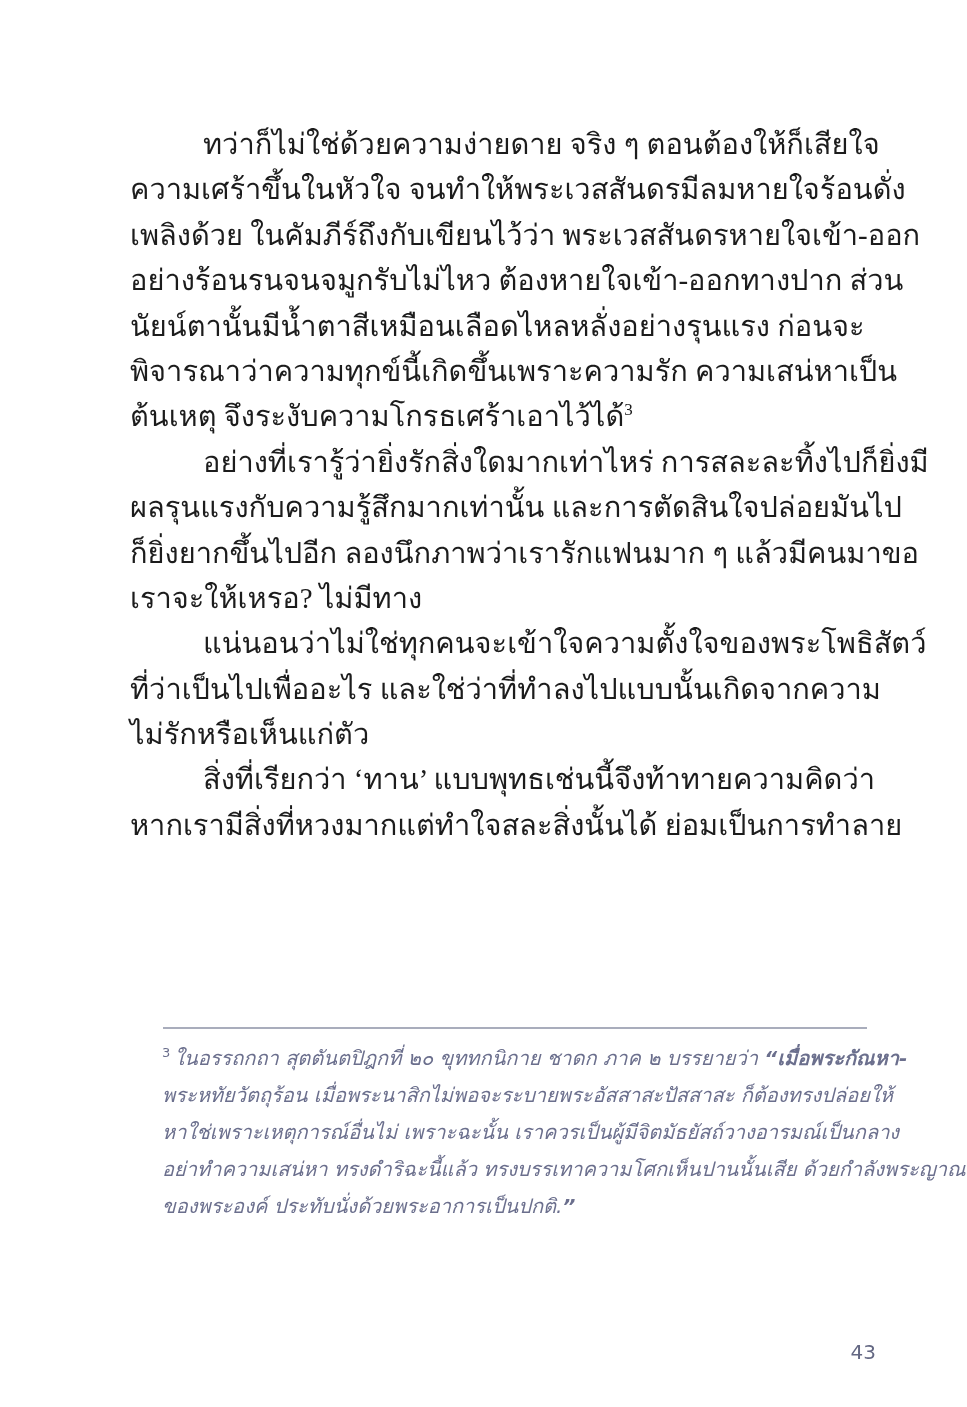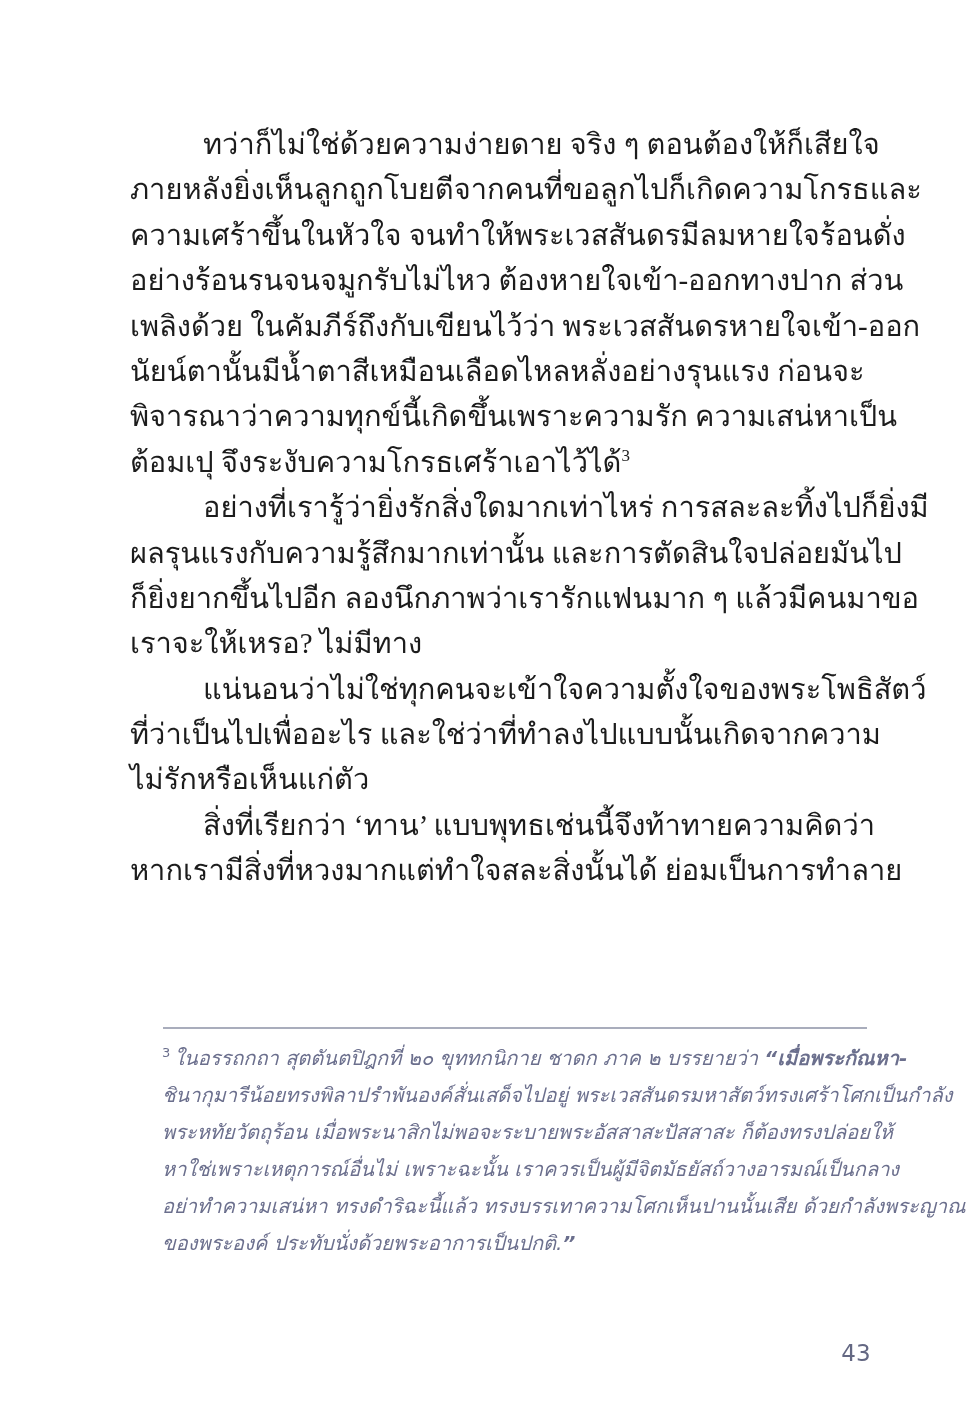--- a/index.html
+++ b/index.html
@@ -70,42 +70,41 @@
     font-style: normal;
   }
   .fline .bold {
     font-weight: bold;
   }
   .page-number {
     position: absolute;
     left: 836px;
     top: 1340px;
     width: 40px;
-    text-align: center;
+    text-align: right;
     color: #646883;
-    font-size: 23px;
+    font-size: 20px;
     font-weight: 500;
     font-family: "DejaVu Sans", sans-serif;
   }
 </style>
 </head>
 <body>
 
 <div class="page">
 
   <div class="body-text">
     <div class="bline indent">ทว่าก็ไม่ใช่ด้วยความง่ายดาย จริง ๆ ตอนต้องให้ก็เสียใจ</div>
-    <div class="bline">ภายหลังยิ่งเห็นลูกถูกโบยตีจากคนที่ขอลูกไปก็เกิดความโกรธและ</div>
     <div class="bline">ความเศร้าขึ้นในหัวใจ จนทำให้พระเวสสันดรมีลมหายใจร้อนดั่ง</div>
+    <div class="bline">เพลิงด้วย ในคัมภีร์ถึงกับเขียนไว้ว่า พระเวสสันดรหายใจเข้า-ออก</div>
     <div class="bline">อย่างร้อนรนจนจมูกรับไม่ไหว ต้องหายใจเข้า-ออกทางปาก ส่วน</div>
-    <div class="bline">เพลิงด้วย ในคัมภีร์ถึงกับเขียนไว้ว่า พระเวสสันดรหายใจเข้า-ออก</div>
     <div class="bline">นัยน์ตานั้นมีน้ำตาสีเหมือนเลือดไหลหลั่งอย่างรุนแรง ก่อนจะ</div>
     <div class="bline">พิจารณาว่าความทุกข์นี้เกิดขึ้นเพราะความรัก ความเสน่หาเป็น</div>
     <div class="bline">
-      <span>ต้อมเปุ จึงระงับความโกรธเศร้าเอาไว้ได้</span><sup>3</sup>
+      <span>ต้นเหตุ จึงระงับความโกรธเศร้าเอาไว้ได้</span><sup>3</sup>
     </div>
 
     <div class="bline indent">อย่างที่เรารู้ว่ายิ่งรักสิ่งใดมากเท่าไหร่ การสละละทิ้งไปก็ยิ่งมี</div>
     <div class="bline">ผลรุนแรงกับความรู้สึกมากเท่านั้น และการตัดสินใจปล่อยมันไป</div>
     <div class="bline">ก็ยิ่งยากขึ้นไปอีก ลองนึกภาพว่าเรารักแฟนมาก ๆ แล้วมีคนมาขอ</div>
     <div class="bline">เราจะให้เหรอ? ไม่มีทาง</div>
 
     <div class="bline indent">แน่นอนว่าไม่ใช่ทุกคนจะเข้าใจความตั้งใจของพระโพธิสัตว์</div>
     <div class="bline">ที่ว่าเป็นไปเพื่ออะไร และใช่ว่าที่ทำลงไปแบบนั้นเกิดจากความ</div>
     <div class="bline">ไม่รักหรือเห็นแก่ตัว</div>
@@ -113,21 +112,20 @@
     <div class="bline indent">สิ่งที่เรียกว่า ‘ทาน’ แบบพุทธเช่นนี้จึงท้าทายความคิดว่า</div>
     <div class="bline">หากเรามีสิ่งที่หวงมากแต่ทำใจสละสิ่งนั้นได้ ย่อมเป็นการทำลาย</div>
   </div>
 
   <div class="footnote-sep"></div>
 
   <div class="footnote">
     <div class="fline">
       <span class="fn-marker">3</span><span>ในอรรถกถา สุตตันตปิฎกที่ ๒๐ ขุททกนิกาย ชาดก ภาค ๒ บรรยายว่า </span><span class="bold">“เมื่อพระกัณหา-</span>
     </div>
-    <div class="fline">ชินากุมารีน้อยทรงพิลาปรำพันองค์สั่นเสด็จไปอยู่ พระเวสสันดรมหาสัตว์ทรงเศร้าโศกเป็นกำลัง</div>
     <div class="fline">พระหทัยวัตถุร้อน เมื่อพระนาสิกไม่พอจะระบายพระอัสสาสะปัสสาสะ ก็ต้องทรงปล่อยให้</div>
     <div class="fline">หาใช่เพราะเหตุการณ์อื่นไม่ เพราะฉะนั้น เราควรเป็นผู้มีจิตมัธยัสถ์วางอารมณ์เป็นกลาง</div>
     <div class="fline">อย่าทำความเสน่หา ทรงดำริฉะนี้แล้ว ทรงบรรเทาความโศกเห็นปานนั้นเสีย ด้วยกำลังพระญาณ</div>
     <div class="fline">
       <span>ของพระองค์ ประทับนั่งด้วยพระอาการเป็นปกติ.</span><span class="bold">”</span>
     </div>
   </div>
 
   <div class="page-number">43</div>
 

